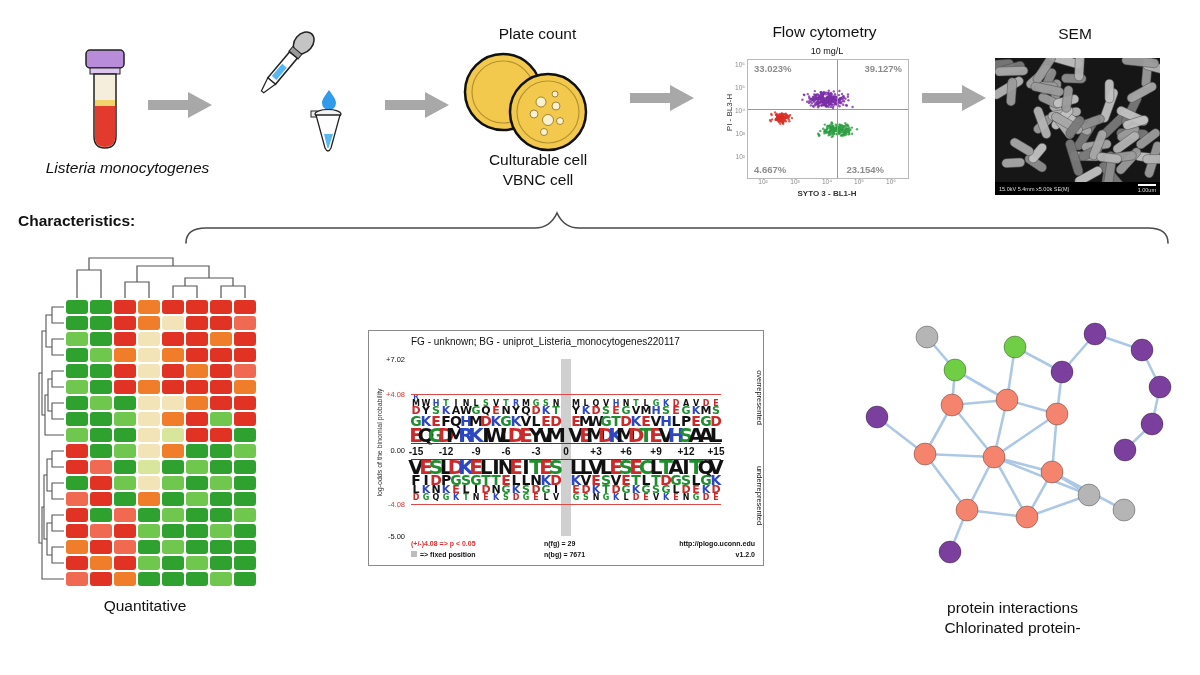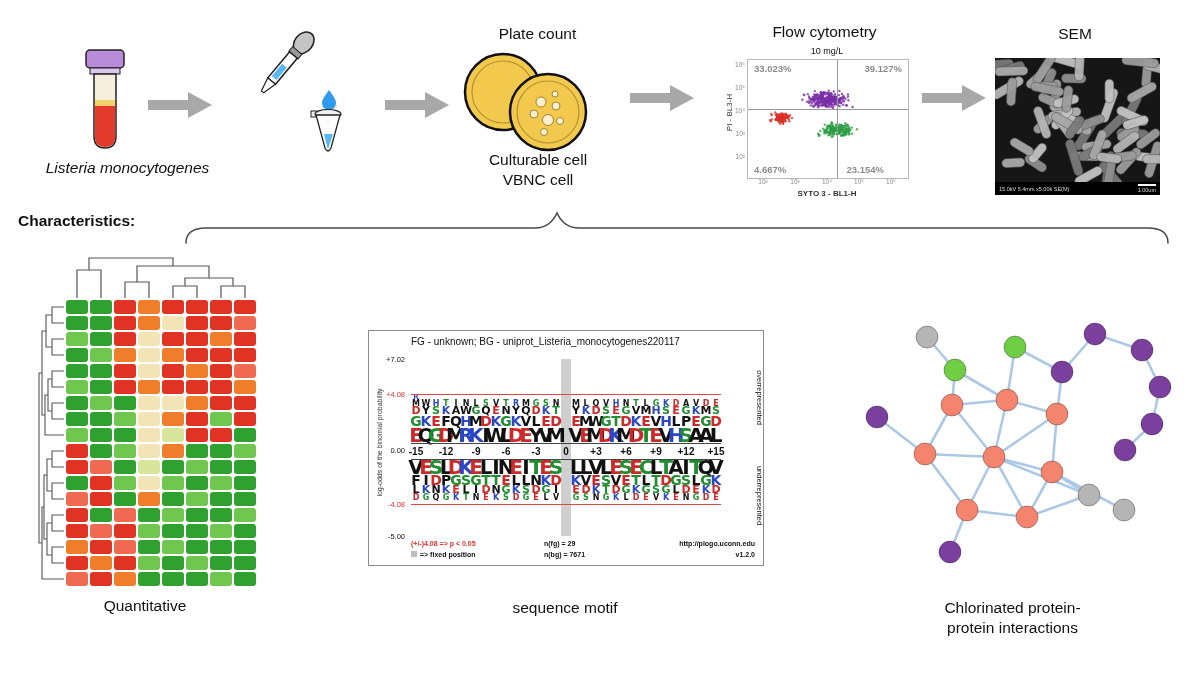--- a/index.html
+++ b/index.html
@@ -1417,21 +1417,20 @@
     <div class="pl-side" style="right:-26px;top:160px;">underrepresented</div>
 
     <div class="pl-leg" style="left:42px;top:209px;color:#e03030;">(+/-)4.08 =&gt; p &lt; 0.05</div>
     <div class="pl-leg" style="left:175px;top:209px;">n(fg) = 29</div>
     <div class="pl-leg" style="right:8px;top:209px;">http://plogo.uconn.edu</div>
     <div class="pl-leg" style="left:42px;top:220px;"><span class="graybox"></span><span>=&gt; fixed position</span></div>
     <div class="pl-leg" style="left:175px;top:220px;">n(bg) = 7671</div>
     <div class="pl-leg" style="right:8px;top:220px;">v1.2.0</div>
   </div>
   <div class="abs lbl" style="left:420px;top:598px;width:290px;">
-    <div>sequence motif</div>
   </div>
 
   <svg id="net-svg" class="abs" style="left:852px;top:302px;" width="330" height="280" viewBox="0 0 330 280">
       <g stroke="#A9C6E4" stroke-width="2.6" opacity="0.95">
         <line x1="75" y1="35" x2="103" y2="68"></line>
         <line x1="103" y1="68" x2="100" y2="103"></line>
         <line x1="103" y1="68" x2="155" y2="98"></line>
         <line x1="163" y1="45" x2="155" y2="98"></line>
         <line x1="163" y1="45" x2="210" y2="70"></line>
         <line x1="210" y1="70" x2="243" y2="32"></line>
@@ -1477,17 +1476,17 @@
       <circle cx="205" cy="112" r="11" fill="#F4846E" stroke="rgba(0,0,0,0.3)" stroke-width="1"></circle>
       <circle cx="73" cy="152" r="11" fill="#F4846E" stroke="rgba(0,0,0,0.3)" stroke-width="1"></circle>
       <circle cx="142" cy="155" r="11" fill="#F4846E" stroke="rgba(0,0,0,0.3)" stroke-width="1"></circle>
       <circle cx="200" cy="170" r="11" fill="#F4846E" stroke="rgba(0,0,0,0.3)" stroke-width="1"></circle>
       <circle cx="115" cy="208" r="11" fill="#F4846E" stroke="rgba(0,0,0,0.3)" stroke-width="1"></circle>
       <circle cx="175" cy="215" r="11" fill="#F4846E" stroke="rgba(0,0,0,0.3)" stroke-width="1"></circle>
       <circle cx="237" cy="193" r="11" fill="#B5B5B5" stroke="rgba(0,0,0,0.3)" stroke-width="1"></circle>
       <circle cx="272" cy="208" r="11" fill="#B5B5B5" stroke="rgba(0,0,0,0.3)" stroke-width="1"></circle>
     </svg>
   <div class="abs lbl" style="left:880px;top:598px;width:265px;">
+    <div>protein interactions</div>
     <div>Chlorinated protein-</div>
-    <div>protein interactions</div>
   </div>
 
 </div>
 
 </body></html>

